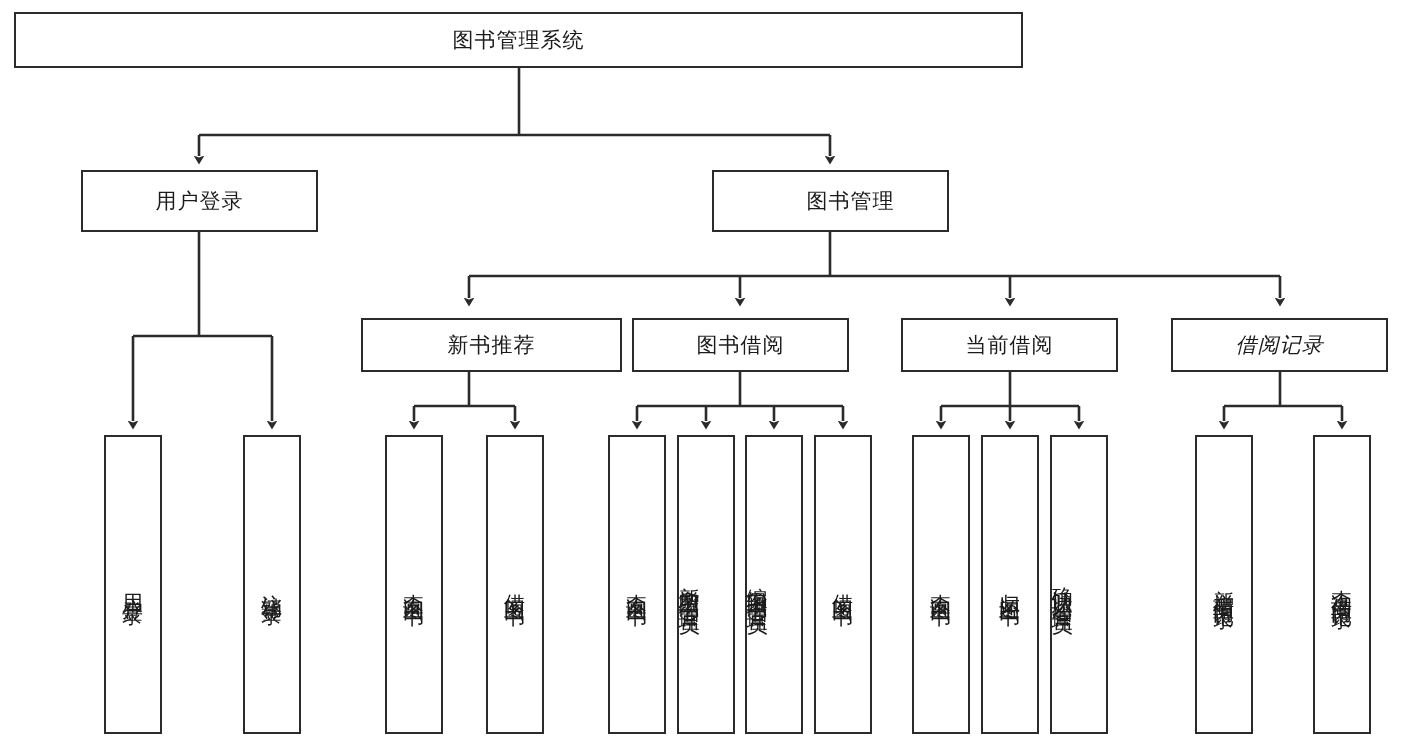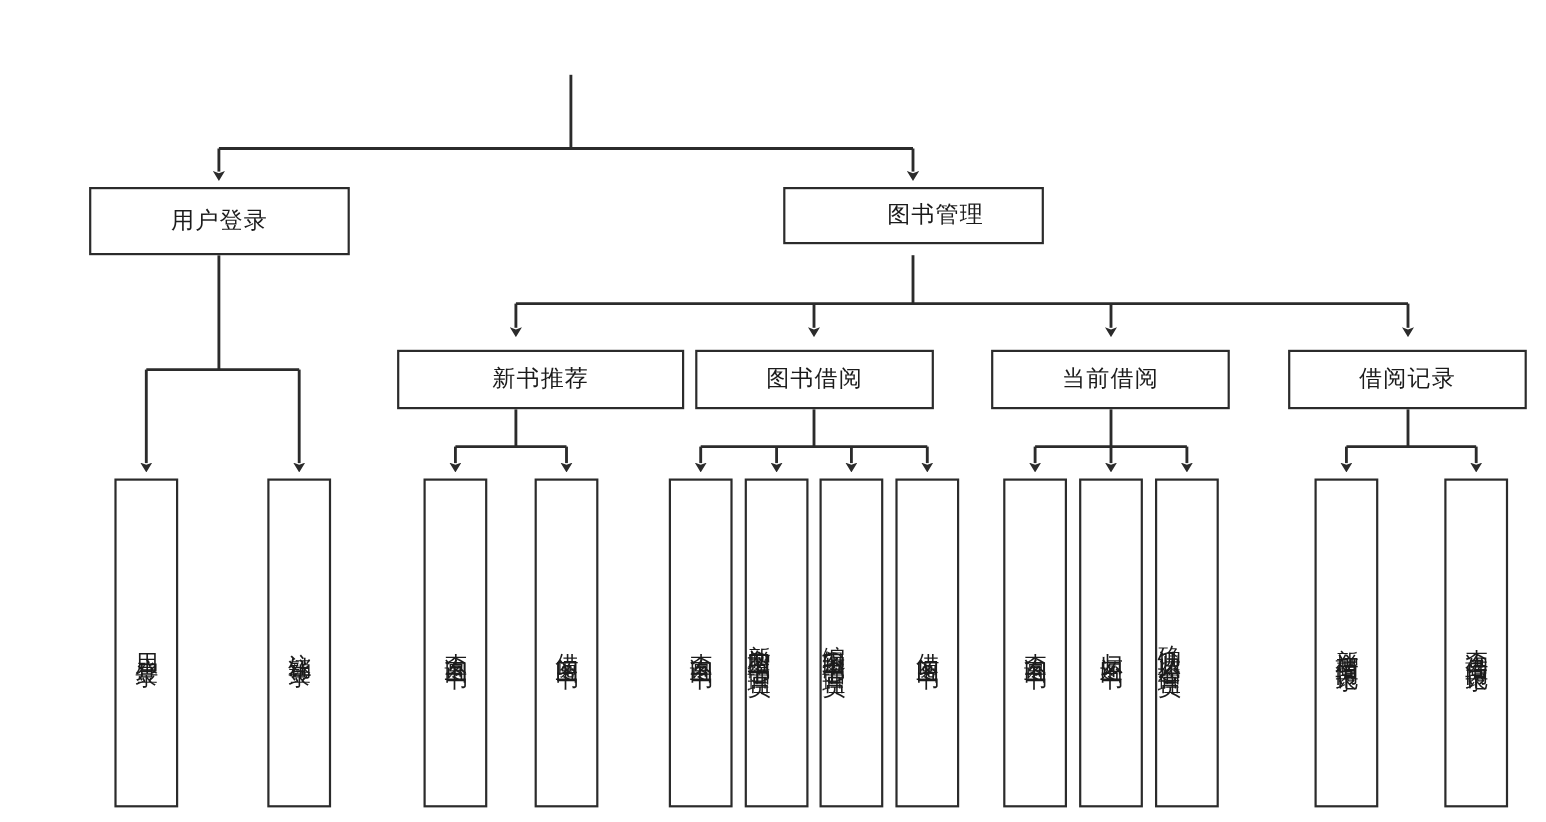--- a/index.html
+++ b/index.html
@@ -121,38 +121,41 @@
       <path d="M1010,406 L1010,421" marker-end="url(#arrow)"></path>
       <path d="M1079,406 L1079,421" marker-end="url(#arrow)"></path>
 
       <path d="M1280,372 L1280,406"></path>
       <path d="M1224,406 L1342,406"></path>
       <path d="M1224,406 L1224,421" marker-end="url(#arrow)"></path>
       <path d="M1342,406 L1342,421" marker-end="url(#arrow)"></path>
     </g>
   </svg>
 
+  <div class="node" style="left:14px; top:12px; width:1009px; height:56px;">
+    <span class="node-label">图书管理系统</span>
+  </div>
 
   <div class="node" style="left:81px; top:170px; width:237px; height:62px;">
     <span class="node-label">用户登录</span>
   </div>
-  <div class="node" style="left:712px; top:170px; width:237px; height:52px;padding-left:40px;">
+  <div class="node" style="left:712px; top:170px; width:237px; height:62px;padding-left:40px;">
     <span class="node-label">图书管理</span>
   </div>
 
   <div class="node" style="left:361px; top:318px; width:261px; height:54px;">
     <span class="node-label">新书推荐</span>
   </div>
   <div class="node" style="left:901px; top:318px; width:217px; height:54px;">
     <span class="node-label">当前借阅</span>
   </div>
   <div class="node" style="left:632px; top:318px; width:217px; height:54px;">
     <span class="node-label">图书借阅</span>
   </div>
-  <div class="node" style="left:1171px; top:318px; width:217px; height:54px;">
+  <div class="node" style="left:1171px; top:318px; width:217px; height:54px;font-style:italic;">
     <span class="node-label">借阅记录</span>
   </div>
 
   <div class="node vertical centered" style="left:104px; top:435px; width:58px; height:299px;">
     <span class="node-label">用户登录</span>
   </div>
   <div class="node vertical centered" style="left:243px; top:435px; width:58px; height:299px;">
     <span class="node-label">注销登录</span>
   </div>
 

